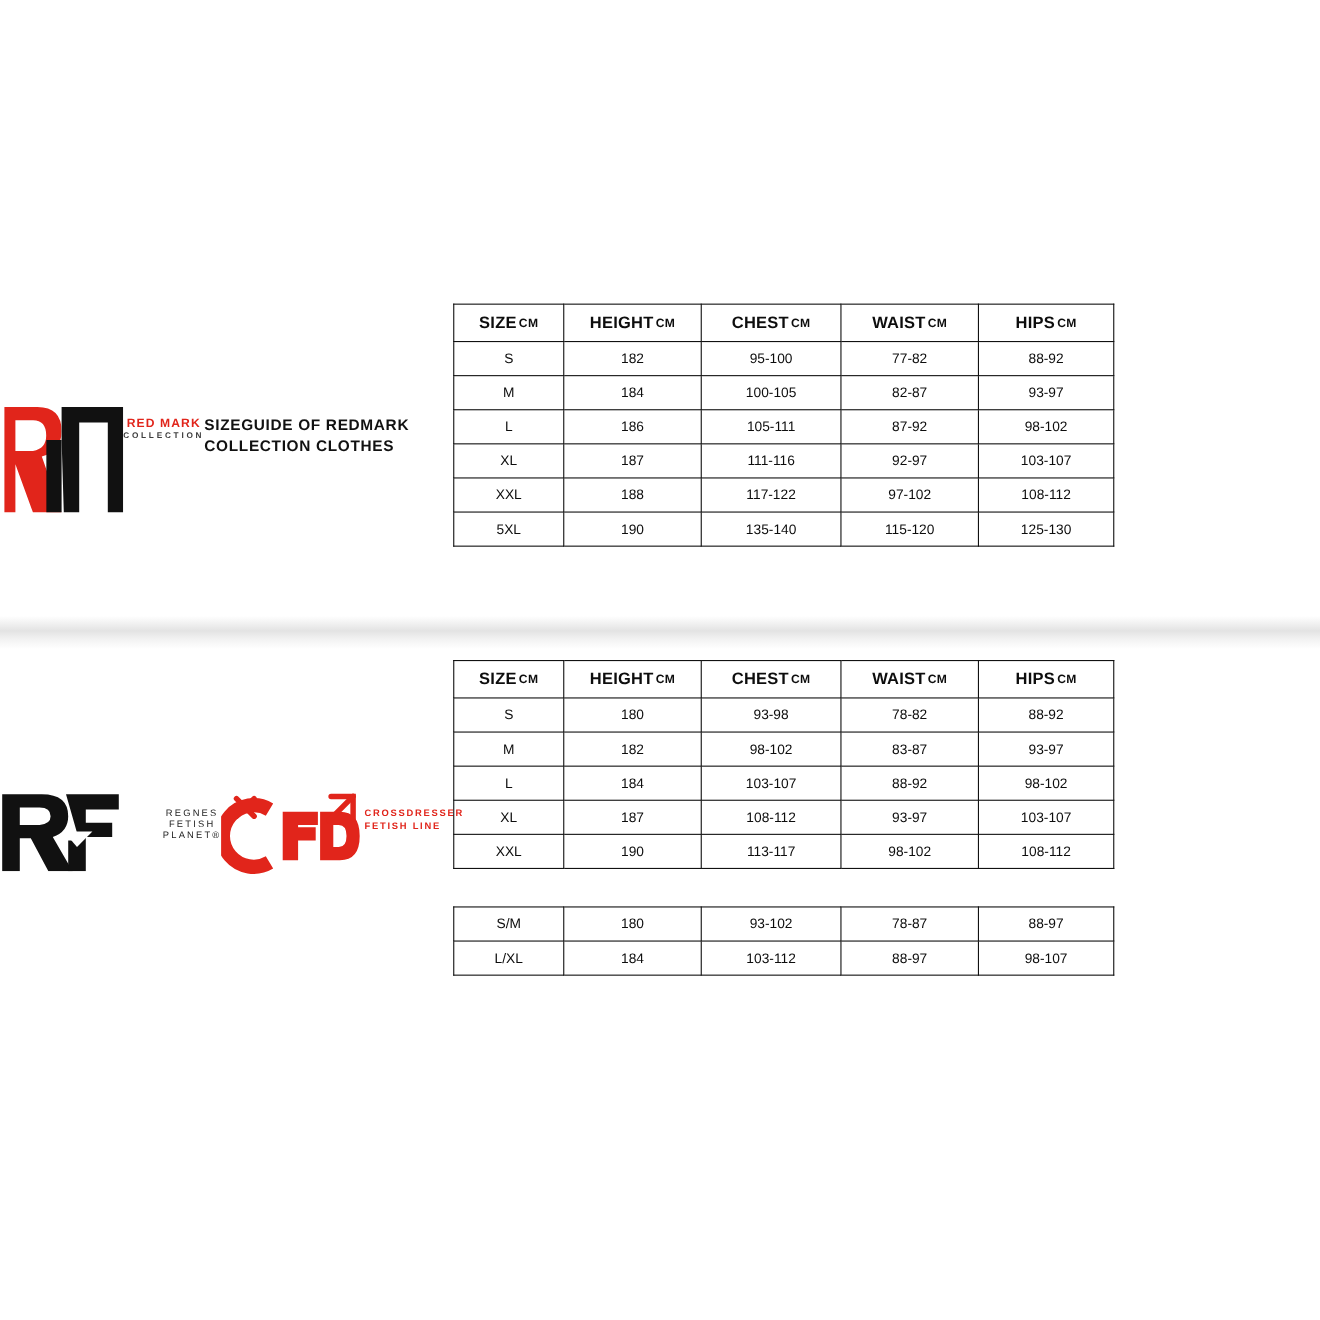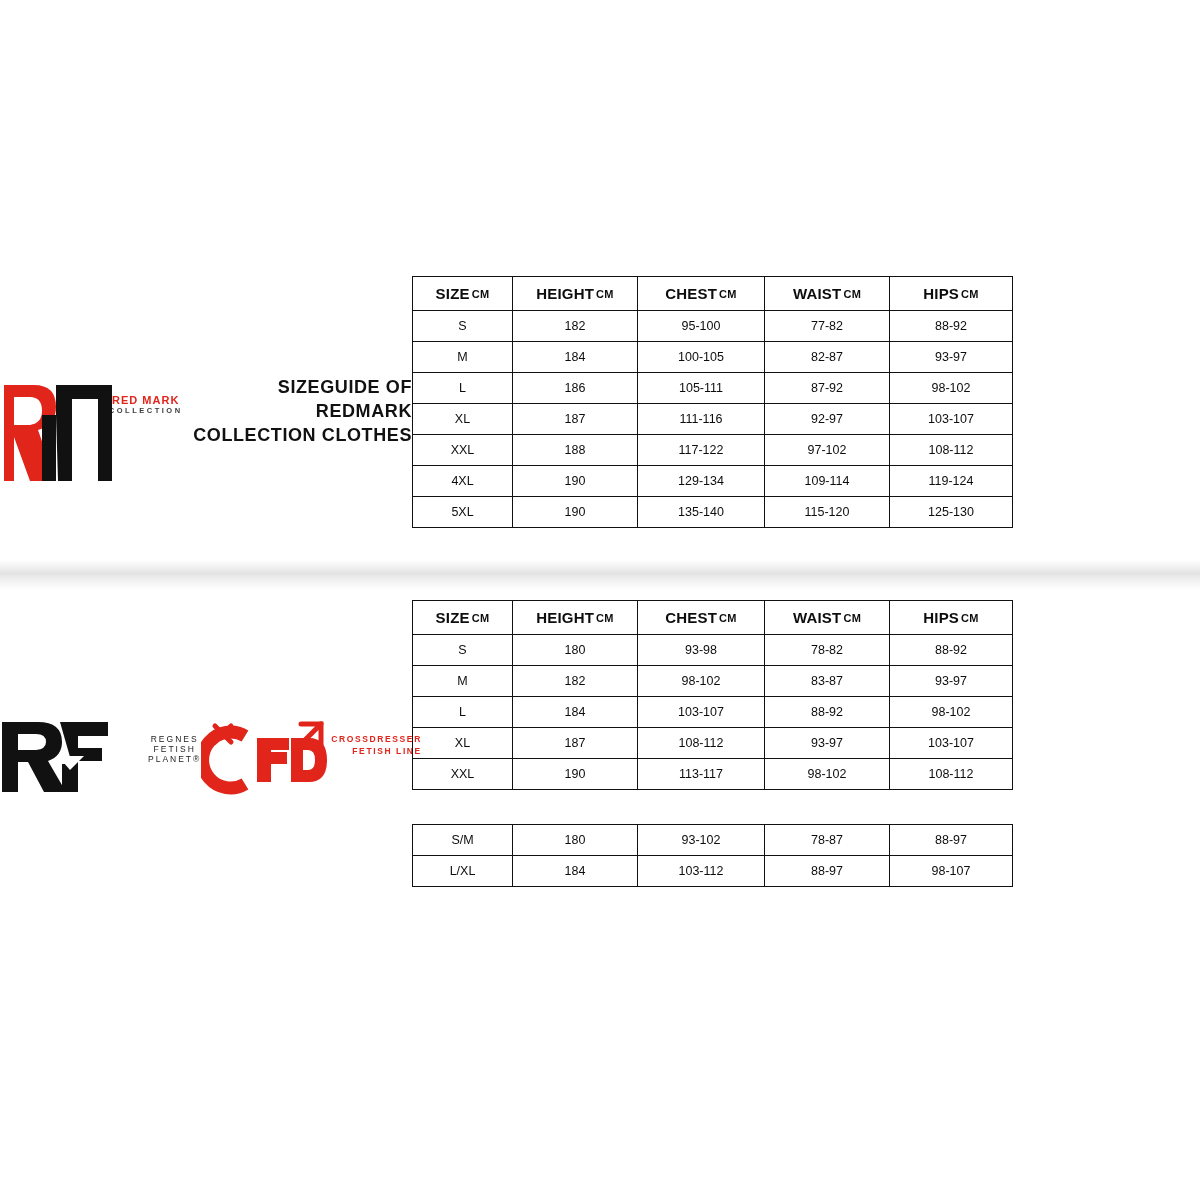--- a/index.html
+++ b/index.html
@@ -83,22 +83,22 @@
   }
   .logo-rm-sub {
     color: #3c3c3c;
     font-size: 7.5px;
     letter-spacing: 2.5px;
     font-weight: bold;
   }
 
   .brand-caption {
     margin-top: 18px;
-    text-align: right;
-    font-size: 18px;
+    text-align: left;
+    font-size: 14px;
     font-weight: bold;
     letter-spacing: 0.6px;
     line-height: 1.35;
     color: #111111;
   }
 
   .logo-rfp {
     width: 110px;
     height: 74px;
     position: relative;
@@ -117,21 +117,21 @@
 
   .logo-crd {
     width: 130px;
     height: 86px;
     position: relative;
     margin-top: 34px;
   }
   .logo-crd svg { display: block; }
   .logo-crd-text {
     margin-top: 4px;
-    text-align: right;
+    text-align: left;
     color: #e1251b;
     font-size: 8.5px;
     letter-spacing: 1.6px;
     line-height: 1.3;
     font-weight: bold;
   }
 
   
   table.size-table {
     border-collapse: collapse;
@@ -261,27 +261,20 @@
             <td>103-107</td>
           </tr>
           <tr>
             <td>XXL</td>
             <td>188</td>
             <td>117-122</td>
             <td>97-102</td>
             <td>108-112</td>
           </tr>
           <tr>
-            <td>4XL</td>
-            <td>190</td>
-            <td>129-134</td>
-            <td>109-114</td>
-            <td>119-124</td>
-          </tr>
-          <tr>
             <td>5XL</td>
             <td>190</td>
             <td>135-140</td>
             <td>115-120</td>
             <td>125-130</td>
           </tr>
         </tbody>
       </table>
     </div>
 

